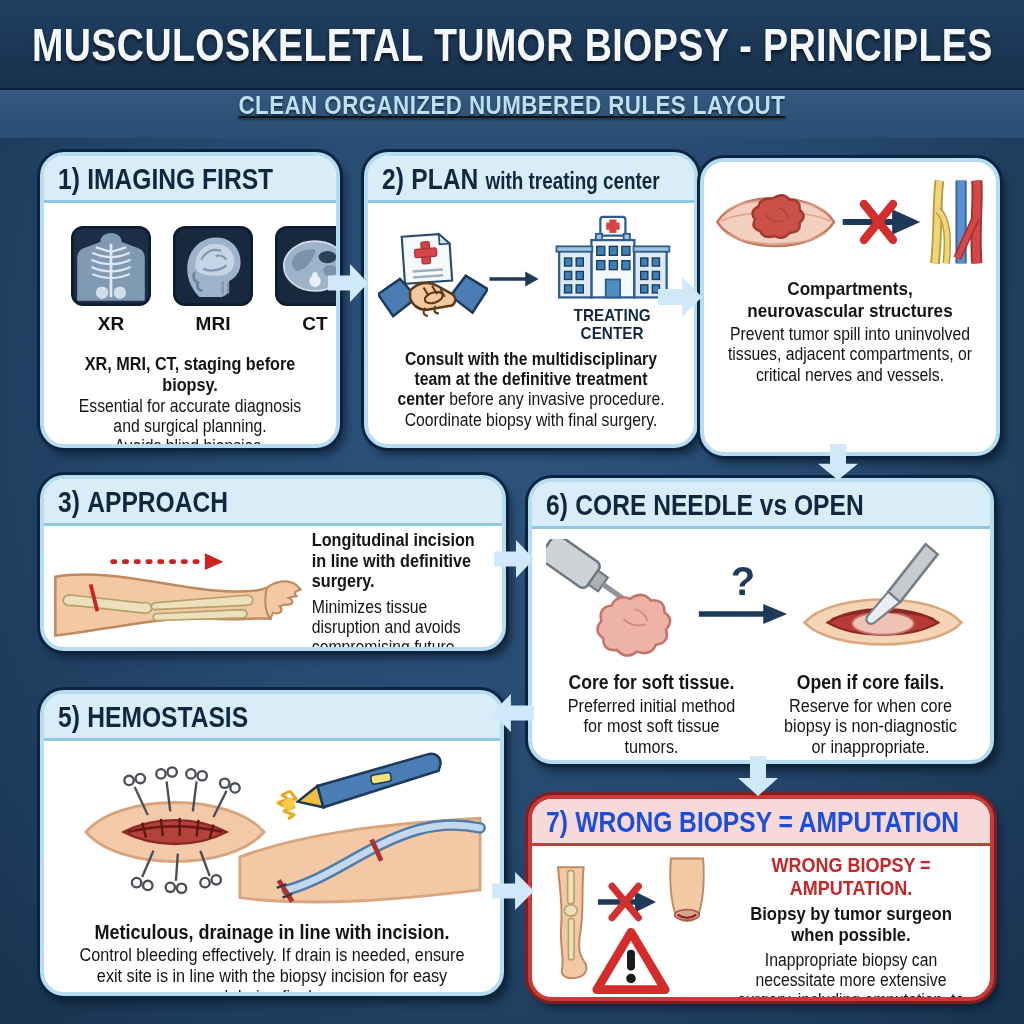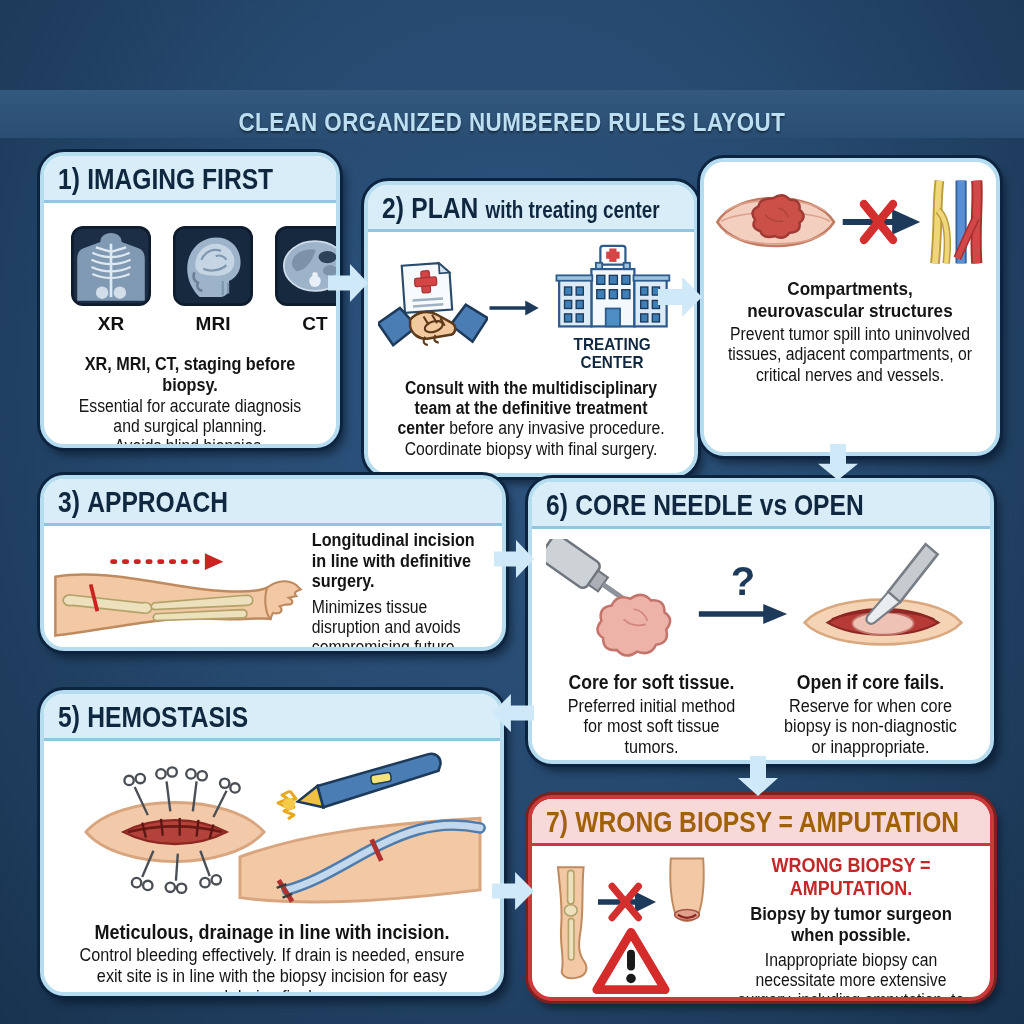--- a/index.html
+++ b/index.html
@@ -9,37 +9,37 @@
     font-family:"Liberation Sans","DejaVu Sans",sans-serif;color:#141414;
   }
   
   .title-band{position:absolute;top:0;left:0;right:0;height:88px;
     background:linear-gradient(180deg,#203f60 0%,#18314d 100%);
     border-bottom:2px solid #0e2138;display:flex;align-items:center;justify-content:center;}
   .title-band .t{color:#f4f8fc;font-size:47px;font-weight:800;letter-spacing:.5px;white-space:nowrap;
     transform:scaleX(.80);text-shadow:0 3px 4px rgba(0,0,0,.55);}
   .subtitle-band{position:absolute;top:90px;left:0;right:0;height:48px;
     background:linear-gradient(180deg,#33597f 0%,#2a4d73 100%);
-    display:flex;align-items:flex-end;justify-content:center;}
+    display:flex;align-items:flex-start;justify-content:center;text-decoration:underline;}
   .subtitle-band .s{color:#bcdff2;font-size:26px;font-weight:700;letter-spacing:.5px;white-space:nowrap;
     transform:scaleX(.86);text-shadow:0 2px 2px rgba(0,0,0,.45);}
   
   .card{position:absolute;background:#fff;border:4px solid #b5dcef;border-radius:24px;
     box-shadow:0 0 0 3px #0d2440,5px 7px 9px rgba(3,12,24,.55);z-index:2;overflow:hidden;}
   .card-head{background:#d8edf8;border-bottom:3px solid #8fc6e2;padding:6px 14px 4px 14px;color:#10283f;white-space:nowrap;}
   .hwrap{display:inline-block;transform:scaleX(.82);transform-origin:left center;}
   .hnum,.htxt{font-size:30px;font-weight:800;}
   .hnum{margin-right:9px;}
   .hsuffix{font-size:23px;font-weight:600;margin-left:9px;}
   .card-body{padding:8px 10px;text-align:center;}
   .cond{transform:scaleX(.90);transform-origin:center top;}
   p{margin:0;}
   .lead{font-weight:800;}
   .alert-card{border-color:#cb3a3a;box-shadow:0 0 0 3px #7e2020,5px 7px 9px rgba(3,12,24,.55);}
-  .alert-card .card-head{background:#f8d9d9;border-bottom-color:#cb3a3a;color:#a16207;}
+  .alert-card .card-head{background:#f8d9d9;border-bottom-color:#cb3a3a;color:#1d4ed8;}
   
   .arrow{position:absolute;background:#cfe9f8;z-index:5;}
   .arrow.right{clip-path:polygon(0 30%,55% 30%,55% 0,100% 50%,55% 100%,55% 70%,0 70%);}
   .arrow.left{clip-path:polygon(100% 30%,45% 30%,45% 0,0 50%,45% 100%,45% 70%,100% 70%);}
   .arrow.down{clip-path:polygon(30% 0,70% 0,70% 55%,100% 55%,50% 100%,0 55%,30% 55%);}
   
   .thumbs{display:flex;justify-content:space-between;padding:4px 6px 0 6px;}
   .thumbs figure{margin:11px;width:80px;}
   .thumbs figcaption{font-weight:800;font-size:19px;margin-top:3px;color:#111;}
   .c1-text{margin-top:8px;font-size:17.5px;line-height:1.16;}
@@ -76,20 +76,23 @@
   .c7-icons svg{position:absolute;}
   .c7-text{flex:1;font-size:17.5px;line-height:1.15;padding-top:4px;}
   .c7-red{color:#c42727;font-weight:800;font-size:20px;display:block;margin-bottom:3px;}
   .c7-bold{font-weight:800;font-size:18.5px;display:block;margin-bottom:4px;}
 </style>
 </head>
 <body>
 
 <div class="stage">
 
+  <div class="title-band">
+    <div class="t">MUSCULOSKELETAL TUMOR BIOPSY - PRINCIPLES</div>
+  </div>
   <div class="subtitle-band">
     <div class="s">CLEAN ORGANIZED NUMBERED RULES LAYOUT</div>
   </div>
 
   <div class="arrow right" style="left:328px;top:264px;width:40px;height:38px;"></div>
   <div class="arrow right" style="left:658px;top:277px;width:44px;height:40px;"></div>
   <div class="arrow down" style="left:818px;top:444px;width:40px;height:36px;"></div>
   <div class="arrow right" style="left:494px;top:540px;width:40px;height:38px;"></div>
   <div class="arrow left" style="left:492px;top:694px;width:42px;height:38px;"></div>
   <div class="arrow down" style="left:738px;top:756px;width:40px;height:40px;"></div>
@@ -141,21 +144,21 @@
         </figure>
       </div>
       <div class="c1-text cond">
         <p class="lead">XR, MRI, CT, staging before biopsy.</p>
         <p>Essential for accurate diagnosis and surgical planning.</p>
         <p>Avoids blind biopsies.</p>
       </div>
     </div>
   </div>
 
-  <div class="card" style="left:364px;top:152px;width:326px;height:288px;margin-top:29px;">
+  <div class="card" style="left:364px;top:152px;width:326px;height:288px;">
     <div class="card-head">
       <span class="hwrap"><span class="hnum">2)</span><span class="htxt">PLAN</span><span class="hsuffix">with treating center</span></span>
     </div>
     <div class="card-body">
       <div class="c2-icons">
         <svg width="122" height="108" viewBox="0 0 130 112">
           <g transform="rotate(-4 57 32)">
             <path d="M30 4 H74 L86 16 V60 H30 Z" fill="#f7fafc" stroke="#2a4a6b" stroke-width="2.5"></path>
             <path d="M74 4 V16 H86 Z" fill="#d7e4ee" stroke="#2a4a6b" stroke-width="2"></path>
             <rect x="52" y="12" width="10" height="26" rx="2" fill="#d64545" stroke="#a33737" stroke-width="1.5"></rect>

